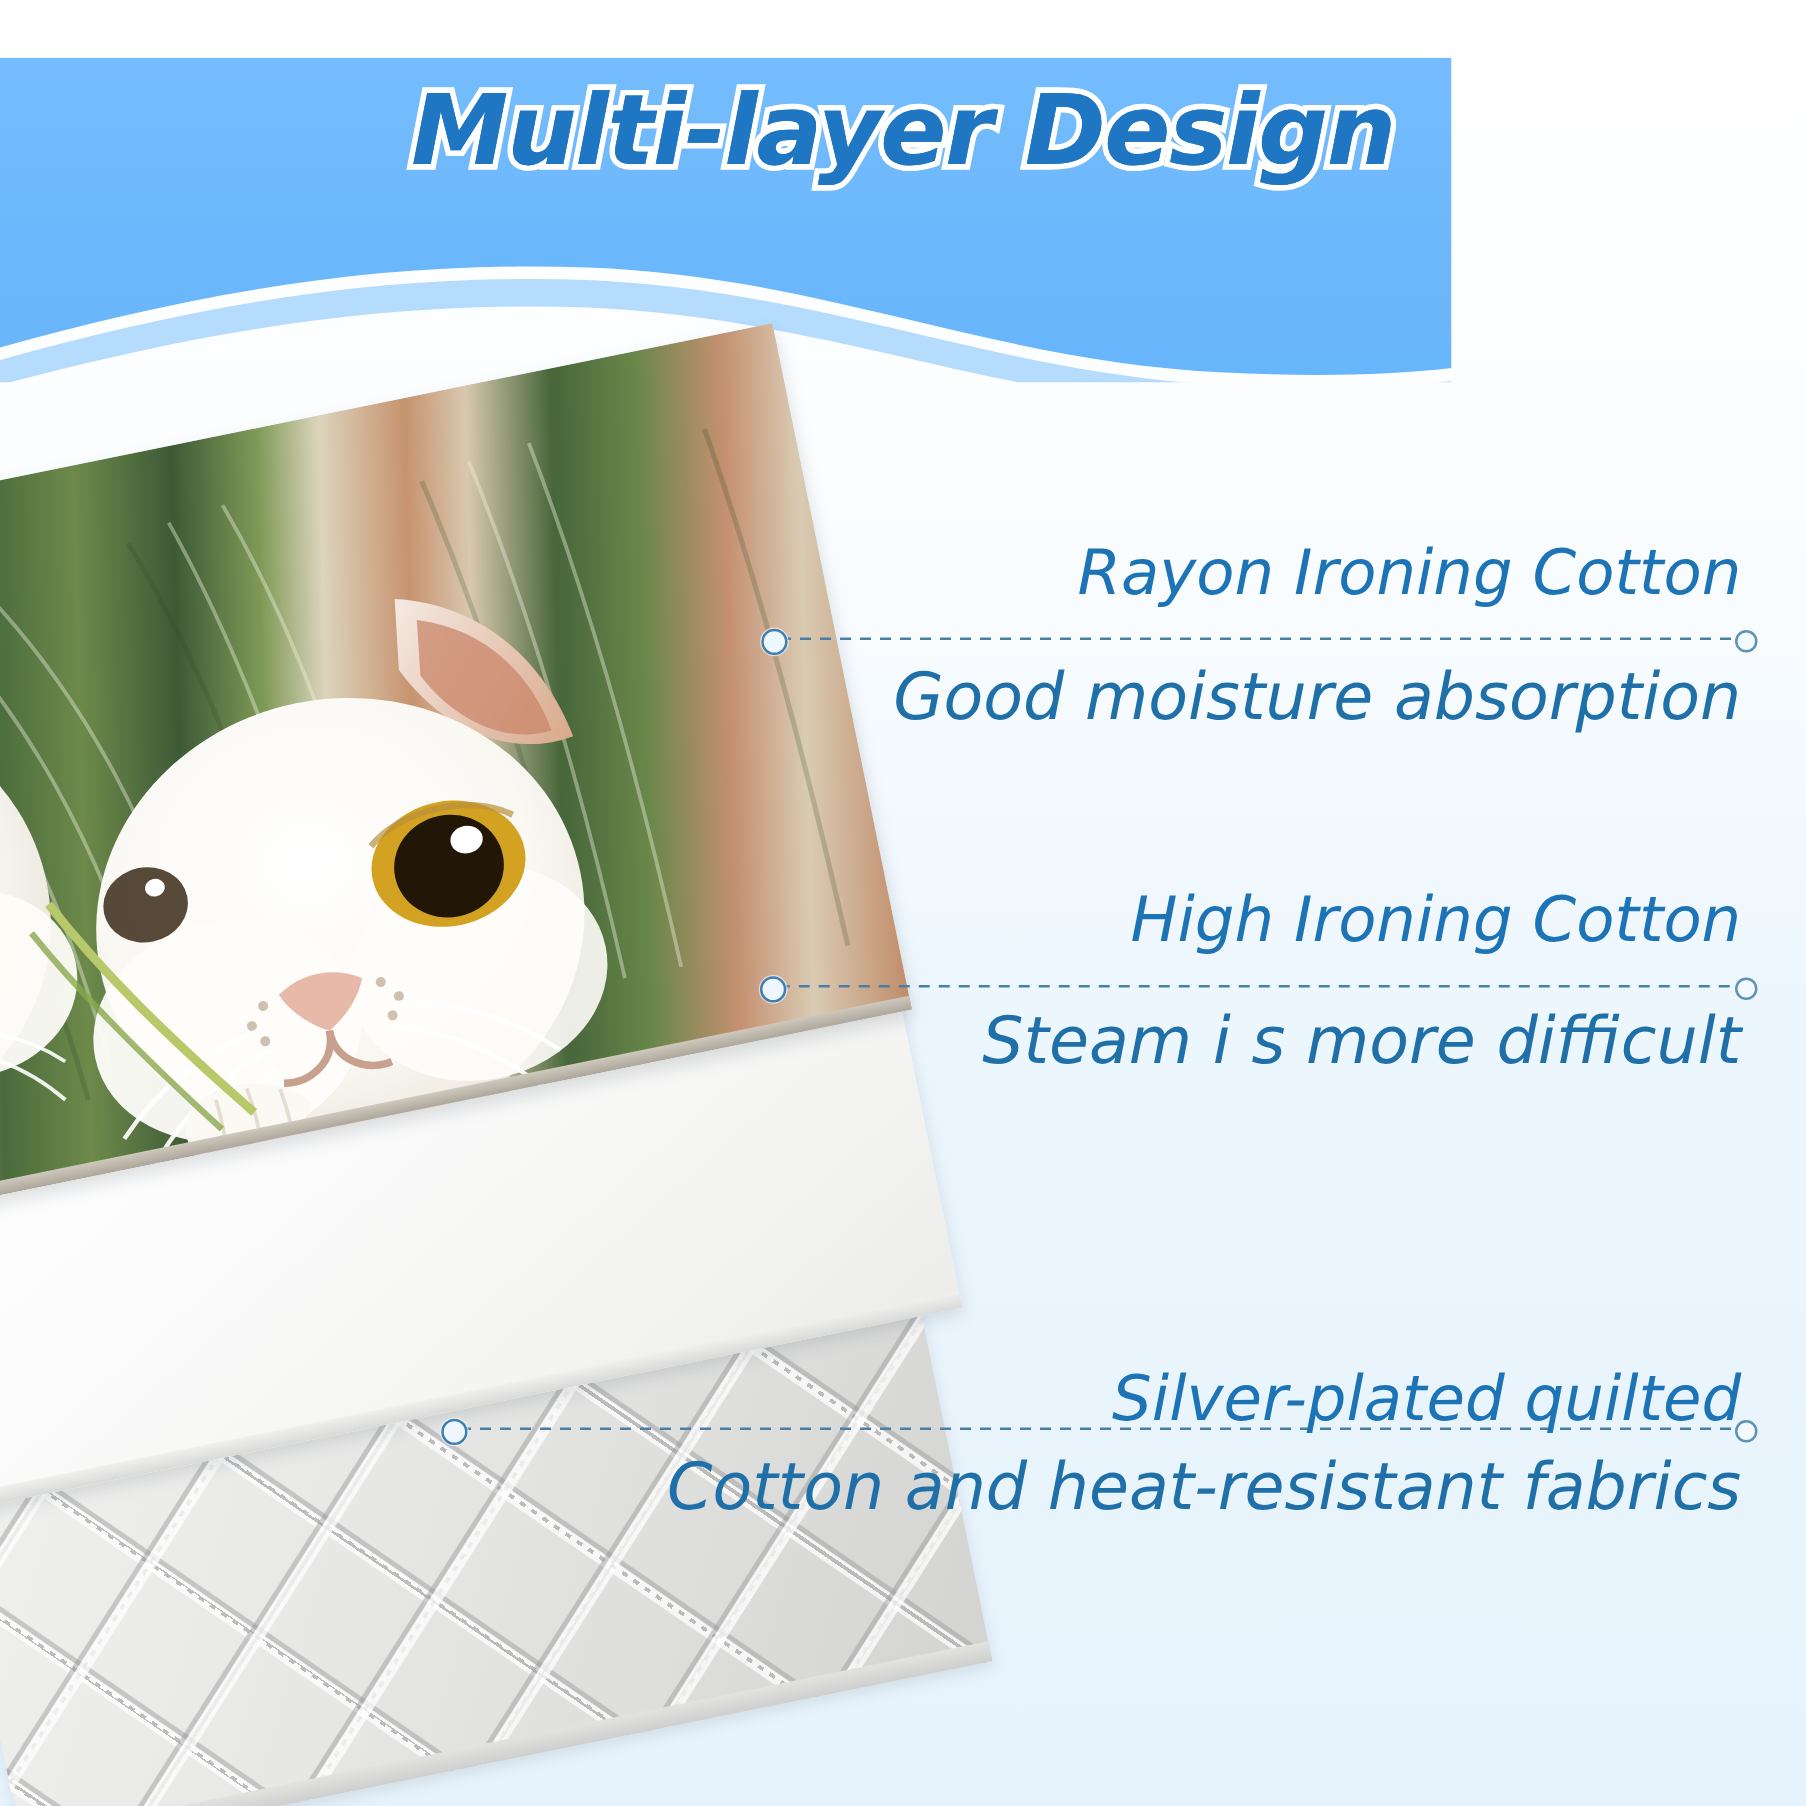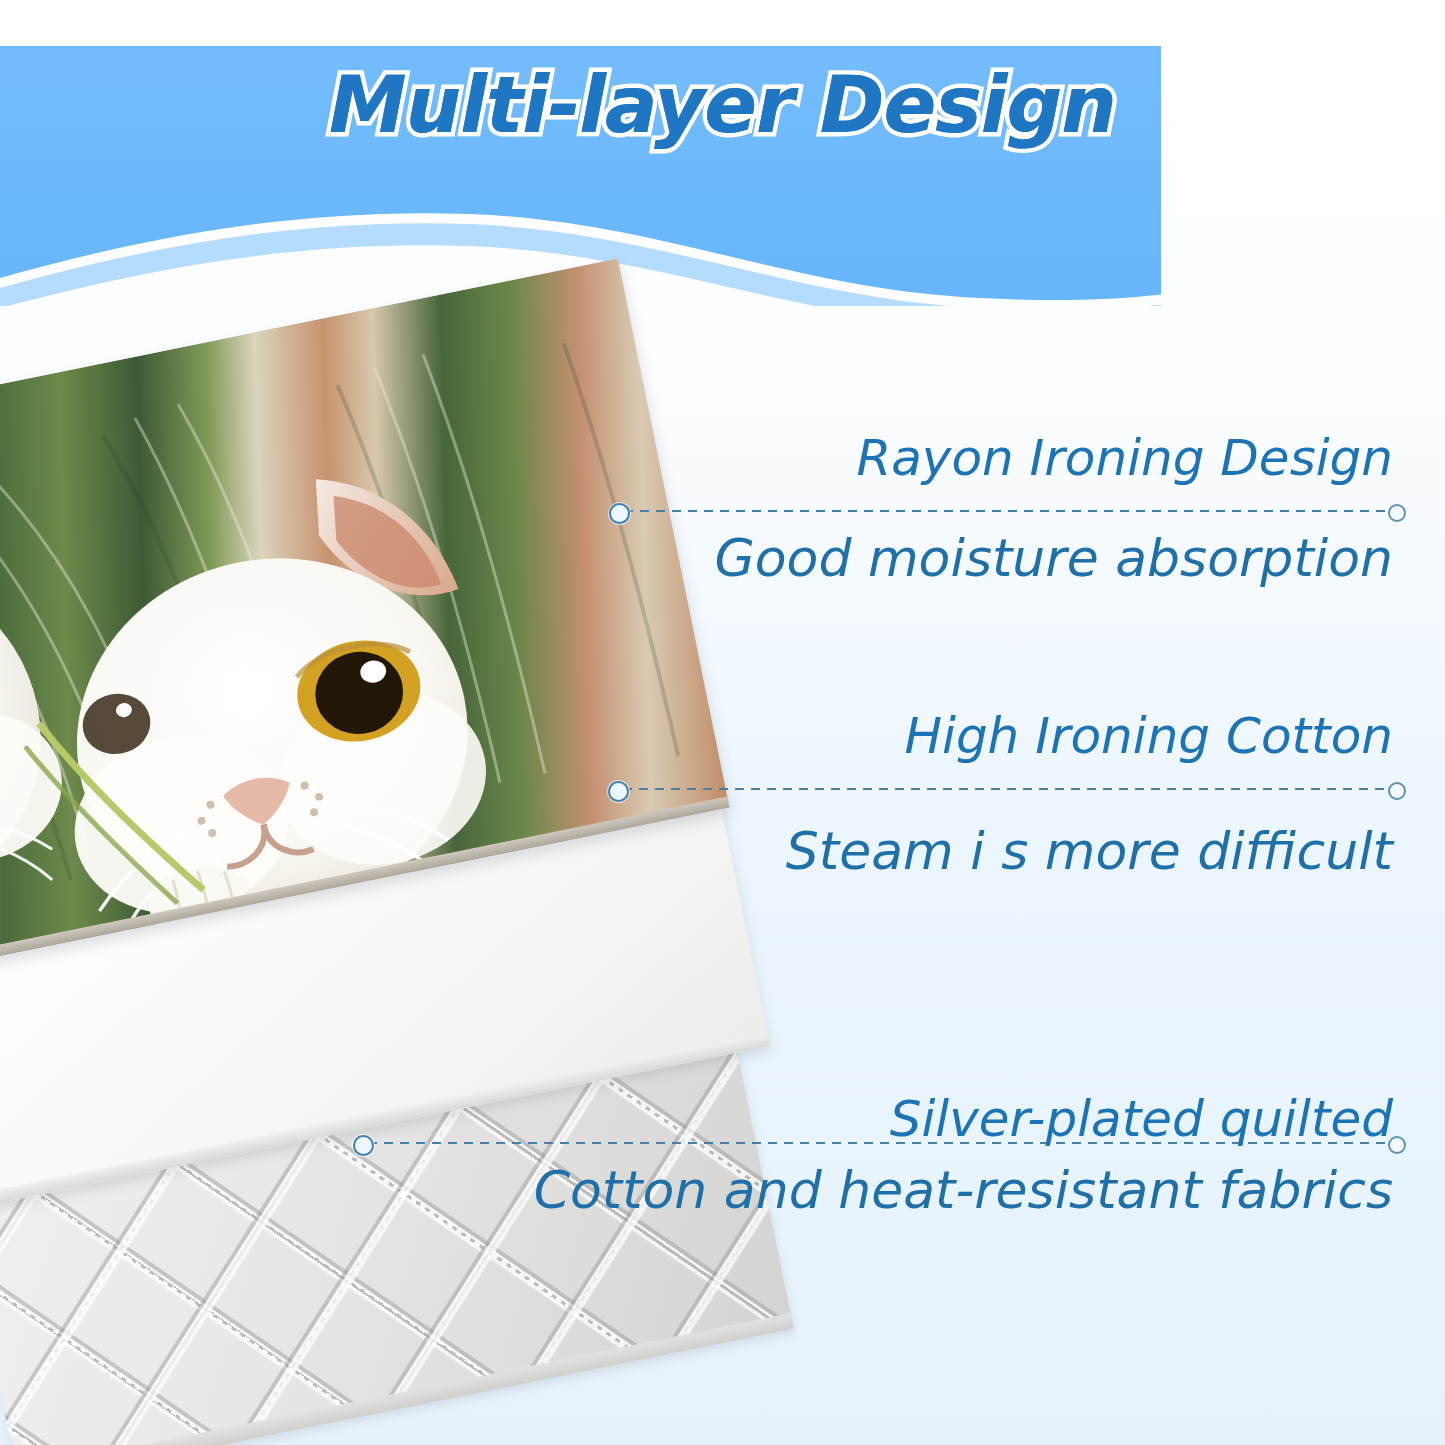--- a/index.html
+++ b/index.html
@@ -346,34 +346,34 @@
       </div>
       <div class="edge"></div>
     </div>
   </div>
 
   <div class="dot-start" style="left:609px;top:503px;"></div>
   <div class="leader" style="left:624px;top:510px;width:770px;"></div>
   <div class="dot-end" style="left:1388px;top:504px;"></div>
 
   <div class="label" style="top:432px;">
-    <div class="head">Rayon Ironing Design</div>
+    <div class="head">Rayon Ironing Cotton</div>
   </div>
   <div class="label" style="top:523px;">
     <div class="sub">Good moisture absorption</div>
   </div>
 
   <div class="dot-start" style="left:608px;top:781px;"></div>
   <div class="leader" style="left:623px;top:788px;width:771px;"></div>
   <div class="dot-end" style="left:1388px;top:782px;"></div>
 
   <div class="label" style="top:710px;">
     <div class="head">High Ironing Cotton</div>
   </div>
-  <div class="label" style="top:816px;text-align:right;">
+  <div class="label" style="top:798px;text-align:right;">
     <div class="sub">Steam i s more difficult</div>
   </div>
 
   <div class="dot-start" style="left:353px;top:1135px;"></div>
   <div class="leader" style="left:368px;top:1142px;width:1026px;"></div>
   <div class="dot-end" style="left:1388px;top:1136px;"></div>
 
   <div class="label" style="top:1093px;">
     <div class="head">Silver-plated quilted</div>
   </div>

